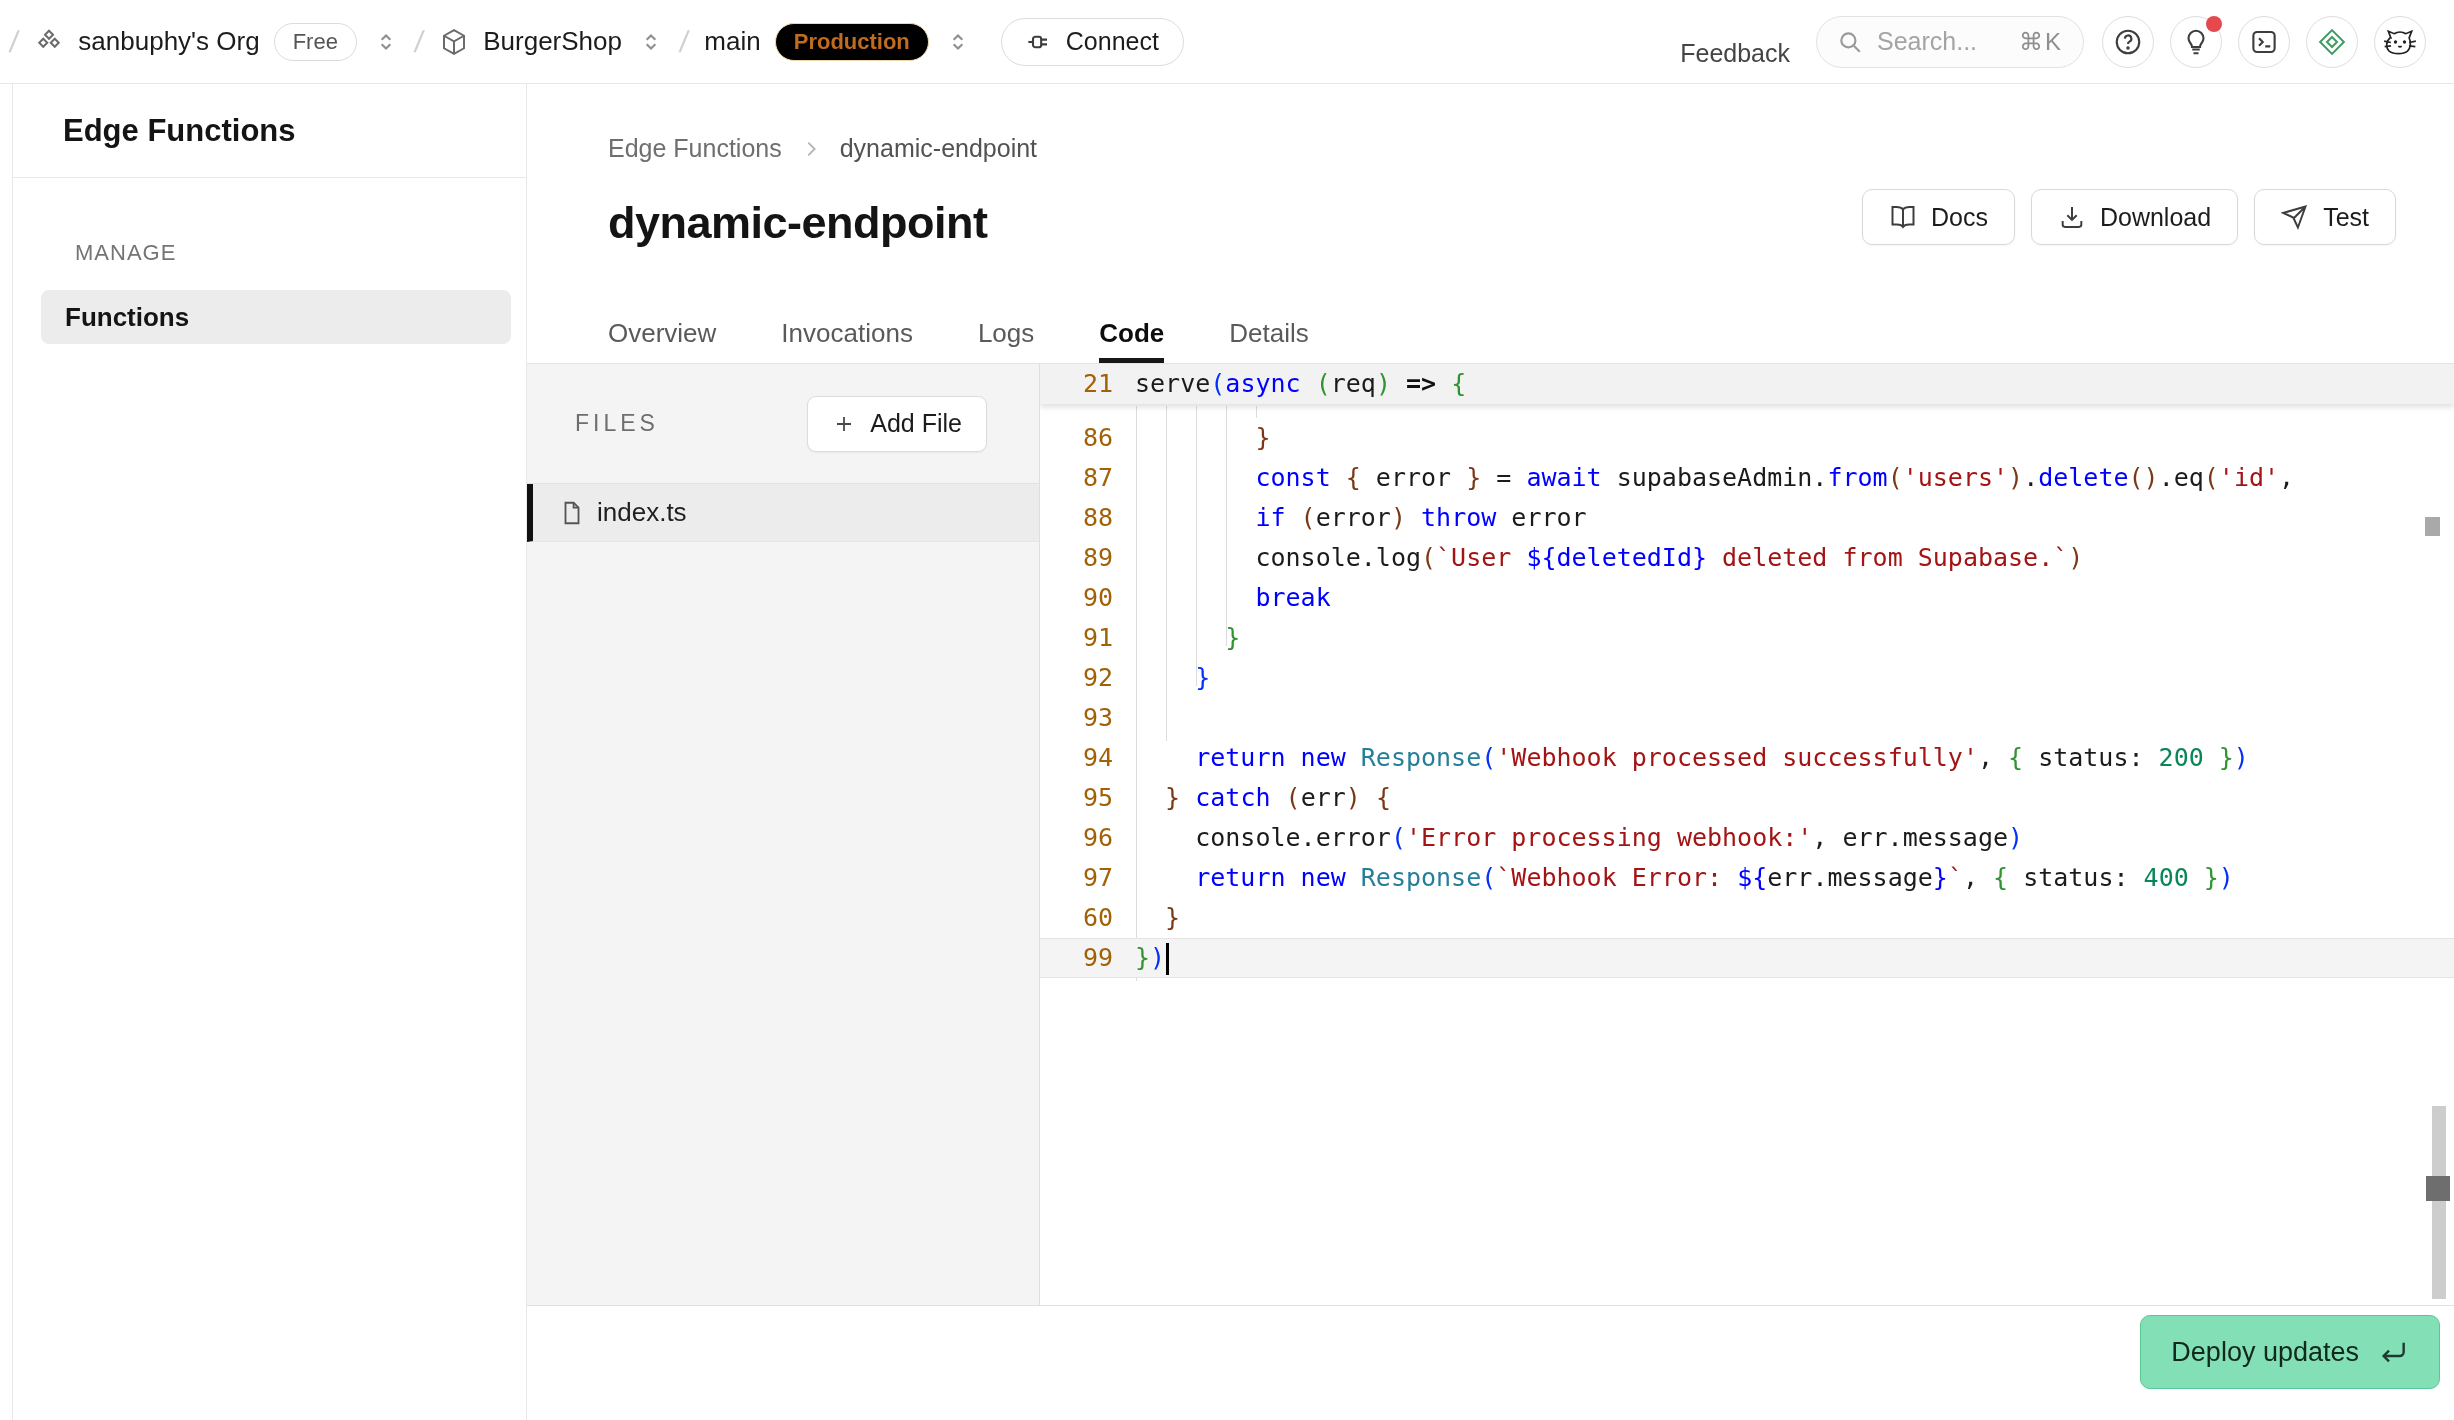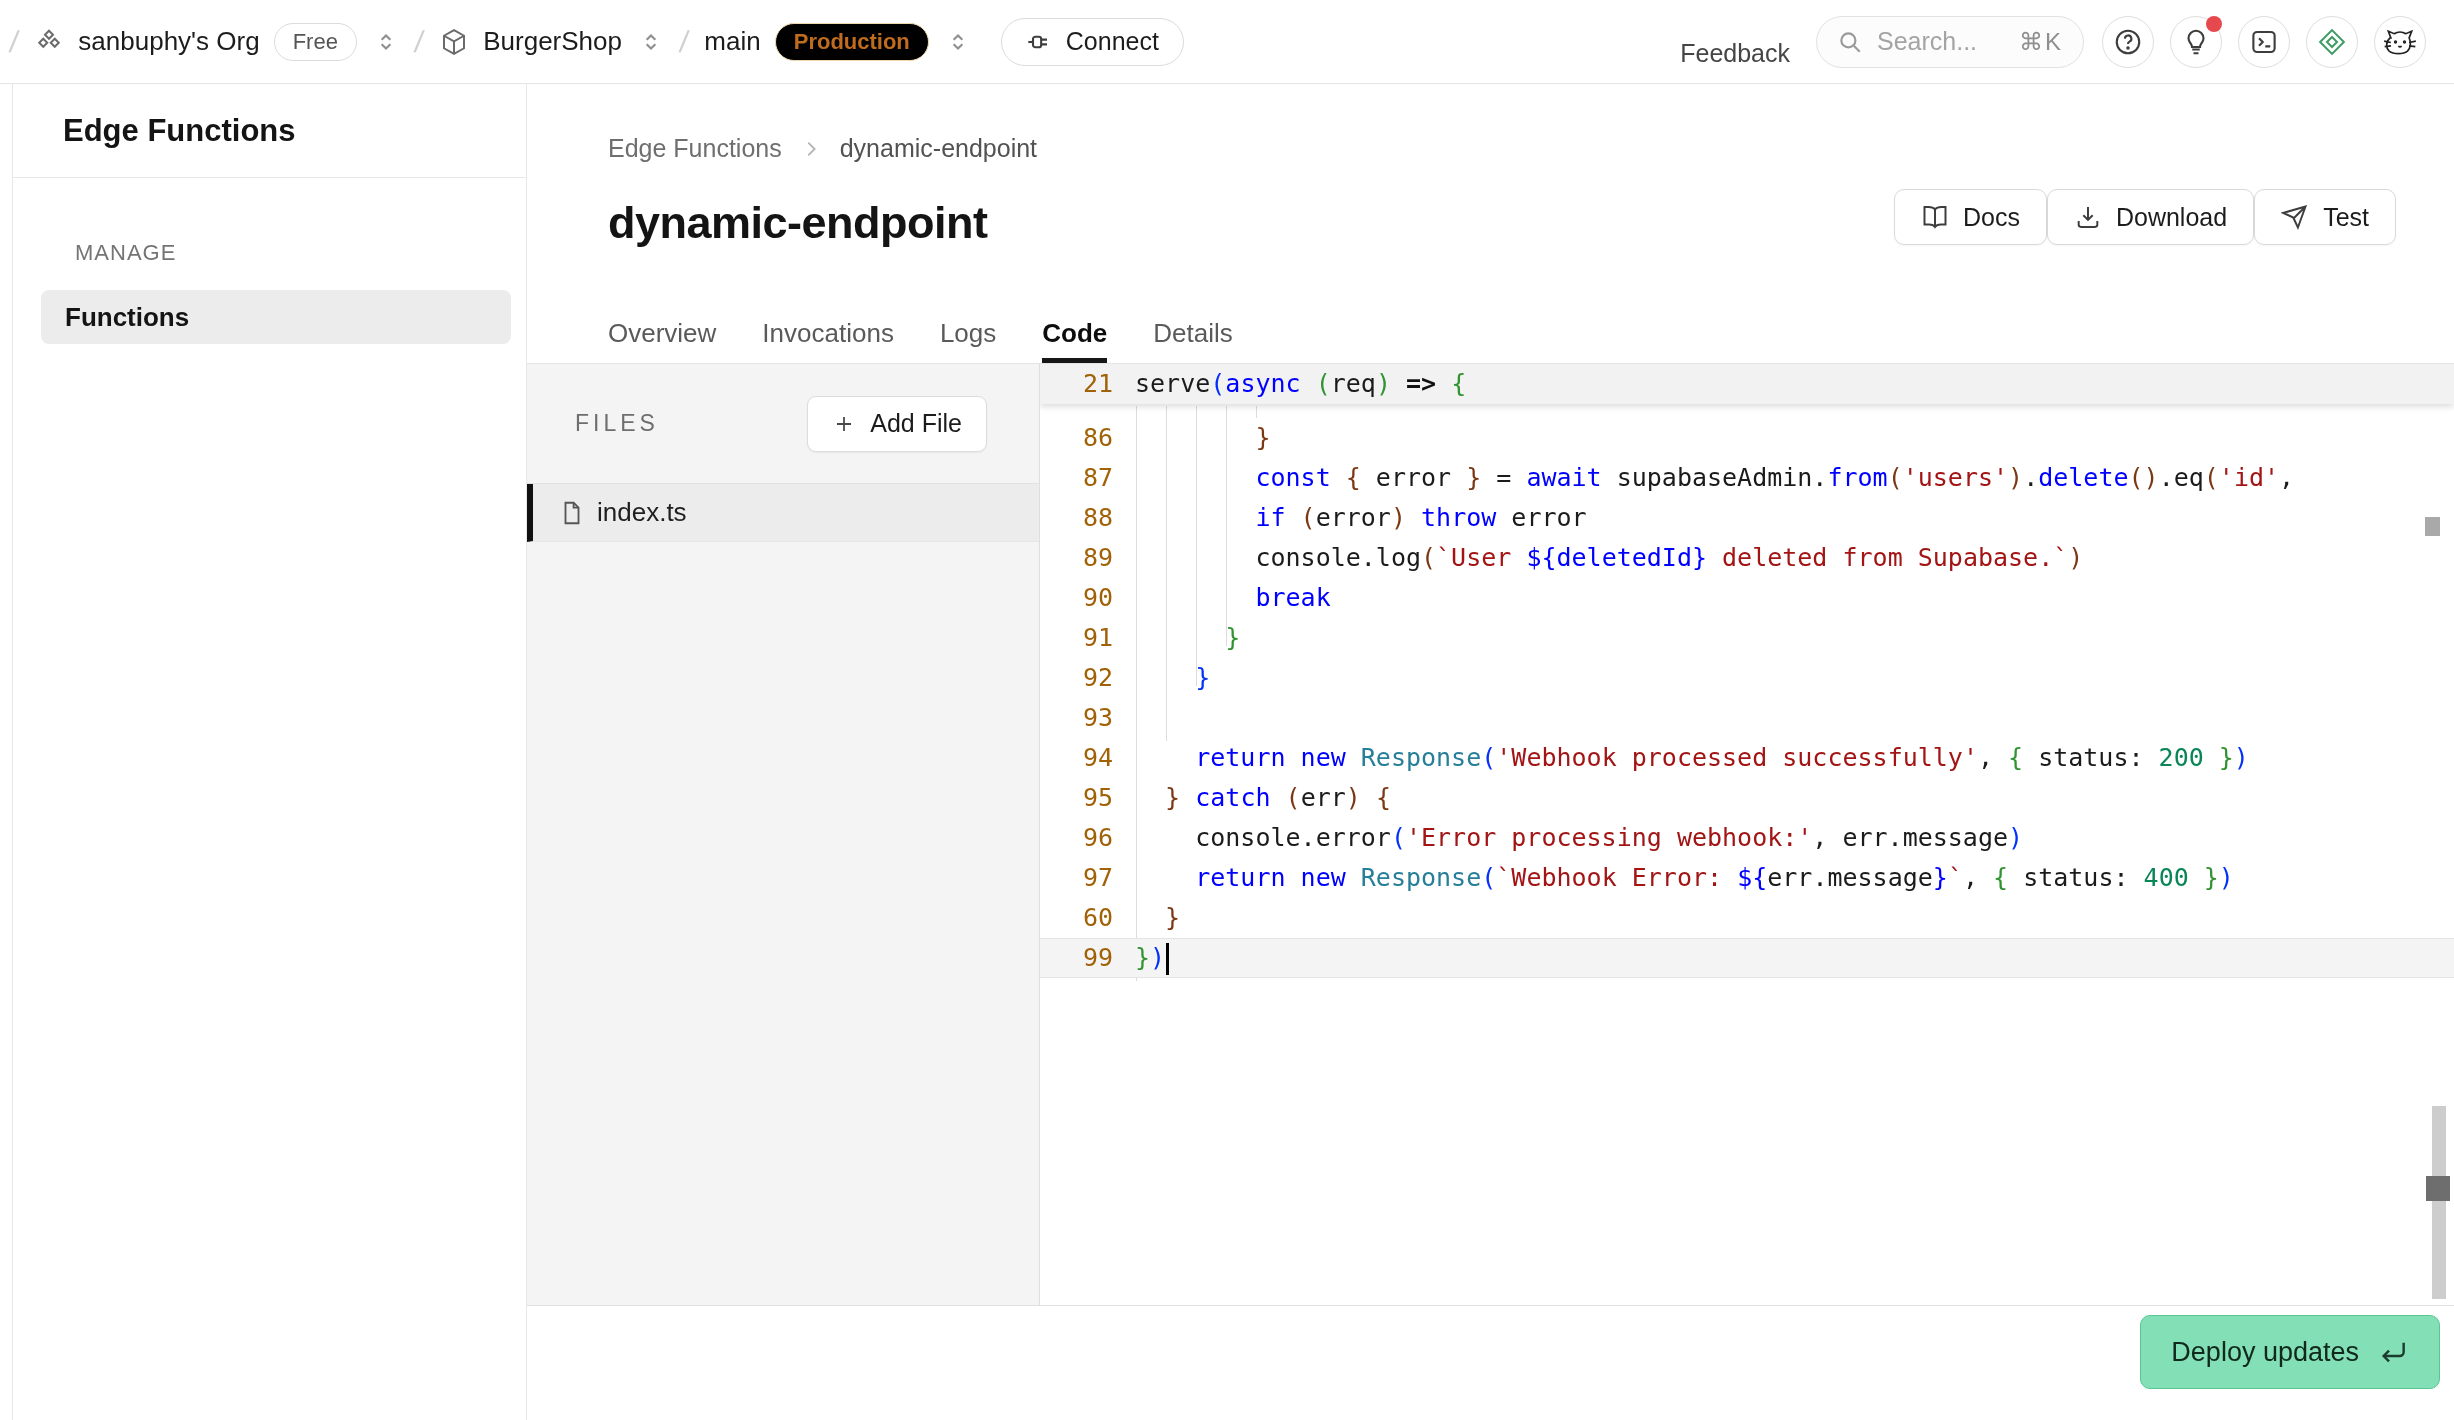--- a/index.html
+++ b/index.html
@@ -43,25 +43,25 @@
 
   .main { flex:1; display:flex; flex-direction:column; min-width:0; }
 
   
   .page-header { height:279px; flex:0 0 279px; padding:0 58px 0 81px; position:relative; background:#fff; }
   .breadcrumb { display:flex; align-items:center; gap:18px; padding-top:50px; font-size:25px; color:#6f6f6f; }
   .breadcrumb .sep { color:#b5b5b5; display:inline-flex; }
   .breadcrumb .leaf { color:#525252; }
   .title-row { display:flex; align-items:flex-end; justify-content:space-between; margin-top:26px; }
   .page-title { font-size:45px; font-weight:600; color:#141414; letter-spacing:-0.5px; }
-  .actions { display:flex; padding-bottom:4px;padding-left:36px; }
+  .actions { display:flex; gap:16px; padding-bottom:4px;padding-left:36px; }
   .action-btn { display:inline-flex; align-items:center; gap:14px; height:56px; padding:0 26px;
     background:#fff; border:1px solid #d9d9d9; border-radius:10px; font-size:25px; color:#1c1c1c;
     box-shadow:0 1px 2px rgba(0,0,0,.04); cursor:pointer; }
-  .tabs { position:absolute; left:81px; bottom:0; display:flex; gap:46px; }
+  .tabs { position:absolute; left:81px; bottom:0; display:flex; gap:65px; }
   .tab { font-size:26px; color:#5a5a5a; padding-bottom:14px; position:relative; cursor:pointer; }
   .tab.active { color:#0d0d0d; font-weight:700; }
   .tab.active::after { content:""; position:absolute; left:0; right:0; bottom:0; height:5px; background:#171717; }
 
   
   .content { flex:1; display:flex; min-height:0; border-top:1px solid #e4e4e4; }
   .files-panel { width:513px; flex:0 0 513px; background:#f4f4f4; border-right:1px solid #dedede;
     display:flex; flex-direction:column; }
   .files-head { height:120px; display:flex; align-items:center; justify-content:space-between;
     padding:0 52px 0 48px; border-bottom:1px solid #e2e2e2; }

